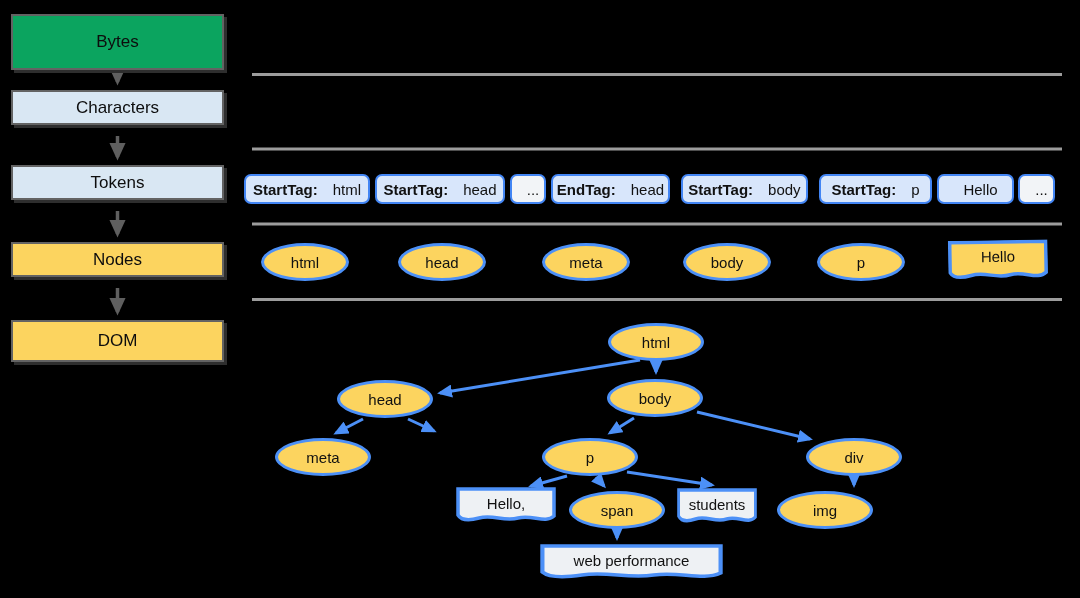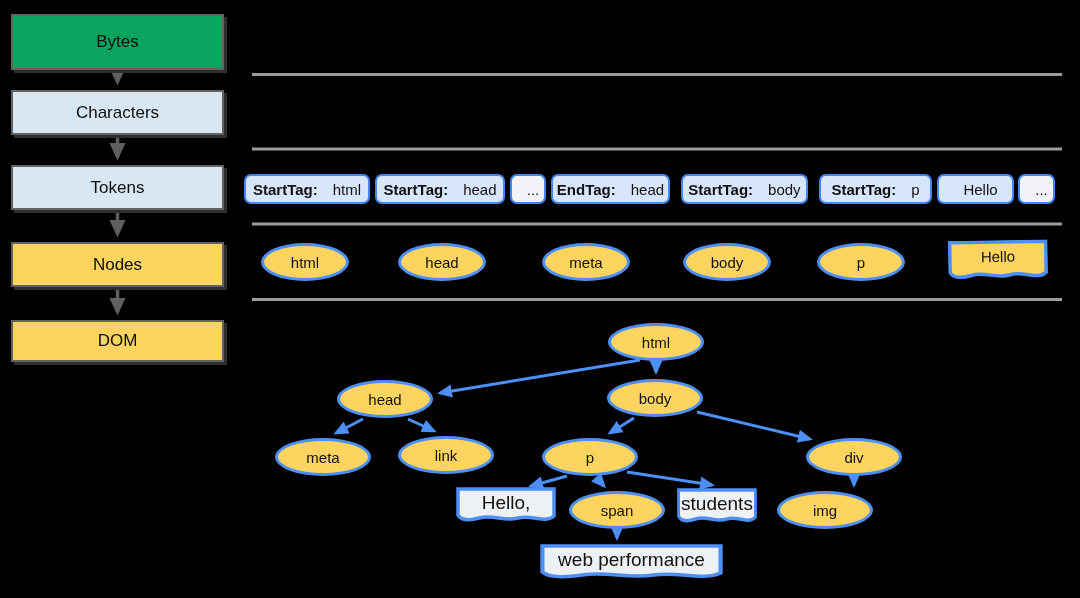--- a/index.html
+++ b/index.html
@@ -2,21 +2,21 @@
 <html><head>
 <meta charset="utf-8">
 <style>
   html,body{margin:0;padding:0;background:#000;}
   .canvas{
     position:relative;width:1080px;height:598px;background:#000;overflow:hidden;
     font-family:"Liberation Sans", sans-serif;color:#111;
   }
   
   .stage{
-    position:absolute;box-sizing:border-box;left:11px;width:213px;height:45px;
+    position:absolute;box-sizing:border-box;left:11px;width:213px;height:35px;
     border:2px solid #636363;display:flex;align-items:center;justify-content:center;
     font-size:17px;color:#0d0d0d;box-shadow:3px 3px 0 #2e2e2e;
   }
   .stage.green{background:#0ba45f;}
   .stage.blue{background:#d9e7f3;}
   .stage.yellow{background:#fcd45f;}
   
   .tok{
     position:absolute;box-sizing:border-box;top:174px;height:30px;
     border:2.5px solid #4285f4;border-radius:7px;background:#d8e6fb;
@@ -28,21 +28,21 @@
   
   .ell{
     position:absolute;box-sizing:border-box;border:3px solid #4c90f7;border-radius:50%;
     background:#fcd45f;display:flex;align-items:center;justify-content:center;font-size:15px;
   }
   
   .doc{position:absolute;}
   .doc svg{position:absolute;left:0;top:0;width:100%;height:100%;}
   .doc .lbl{
     position:absolute;left:0;right:0;top:2px;height:28px;
-    display:flex;align-items:center;justify-content:center;font-size:19px;white-space:nowrap;
+    display:flex;align-items:center;justify-content:center;font-size:15px;white-space:nowrap;
   }
   .doc.ynode .lbl{font-size:15px;}
   .wires{position:absolute;left:0;top:0;width:1080px;height:598px;}
 </style>
 </head>
 <body>
 
 <div class="canvas">
 
   <svg class="wires" viewBox="0 0 1080 598">
@@ -160,23 +160,20 @@
   </div>
   <div class="ell" style="left:337px;top:380px;width:96px;height:38px;">
     <span>head</span>
   </div>
   <div class="ell" style="left:607px;top:379px;width:96px;height:38px;">
     <span>body</span>
   </div>
   <div class="ell" style="left:275px;top:438px;width:96px;height:38px;">
     <span>meta</span>
   </div>
-  <div class="ell" style="left:398px;top:436px;width:96px;height:38px;">
-    <span>link</span>
-  </div>
   <div class="ell" style="left:542px;top:438px;width:96px;height:38px;">
     <span>p</span>
   </div>
   <div class="ell" style="left:806px;top:438px;width:96px;height:38px;">
     <span>div</span>
   </div>
   <div class="ell" style="left:569px;top:491px;width:96px;height:38px;">
     <span>span</span>
   </div>
   <div class="ell" style="left:777px;top:491px;width:96px;height:38px;">

